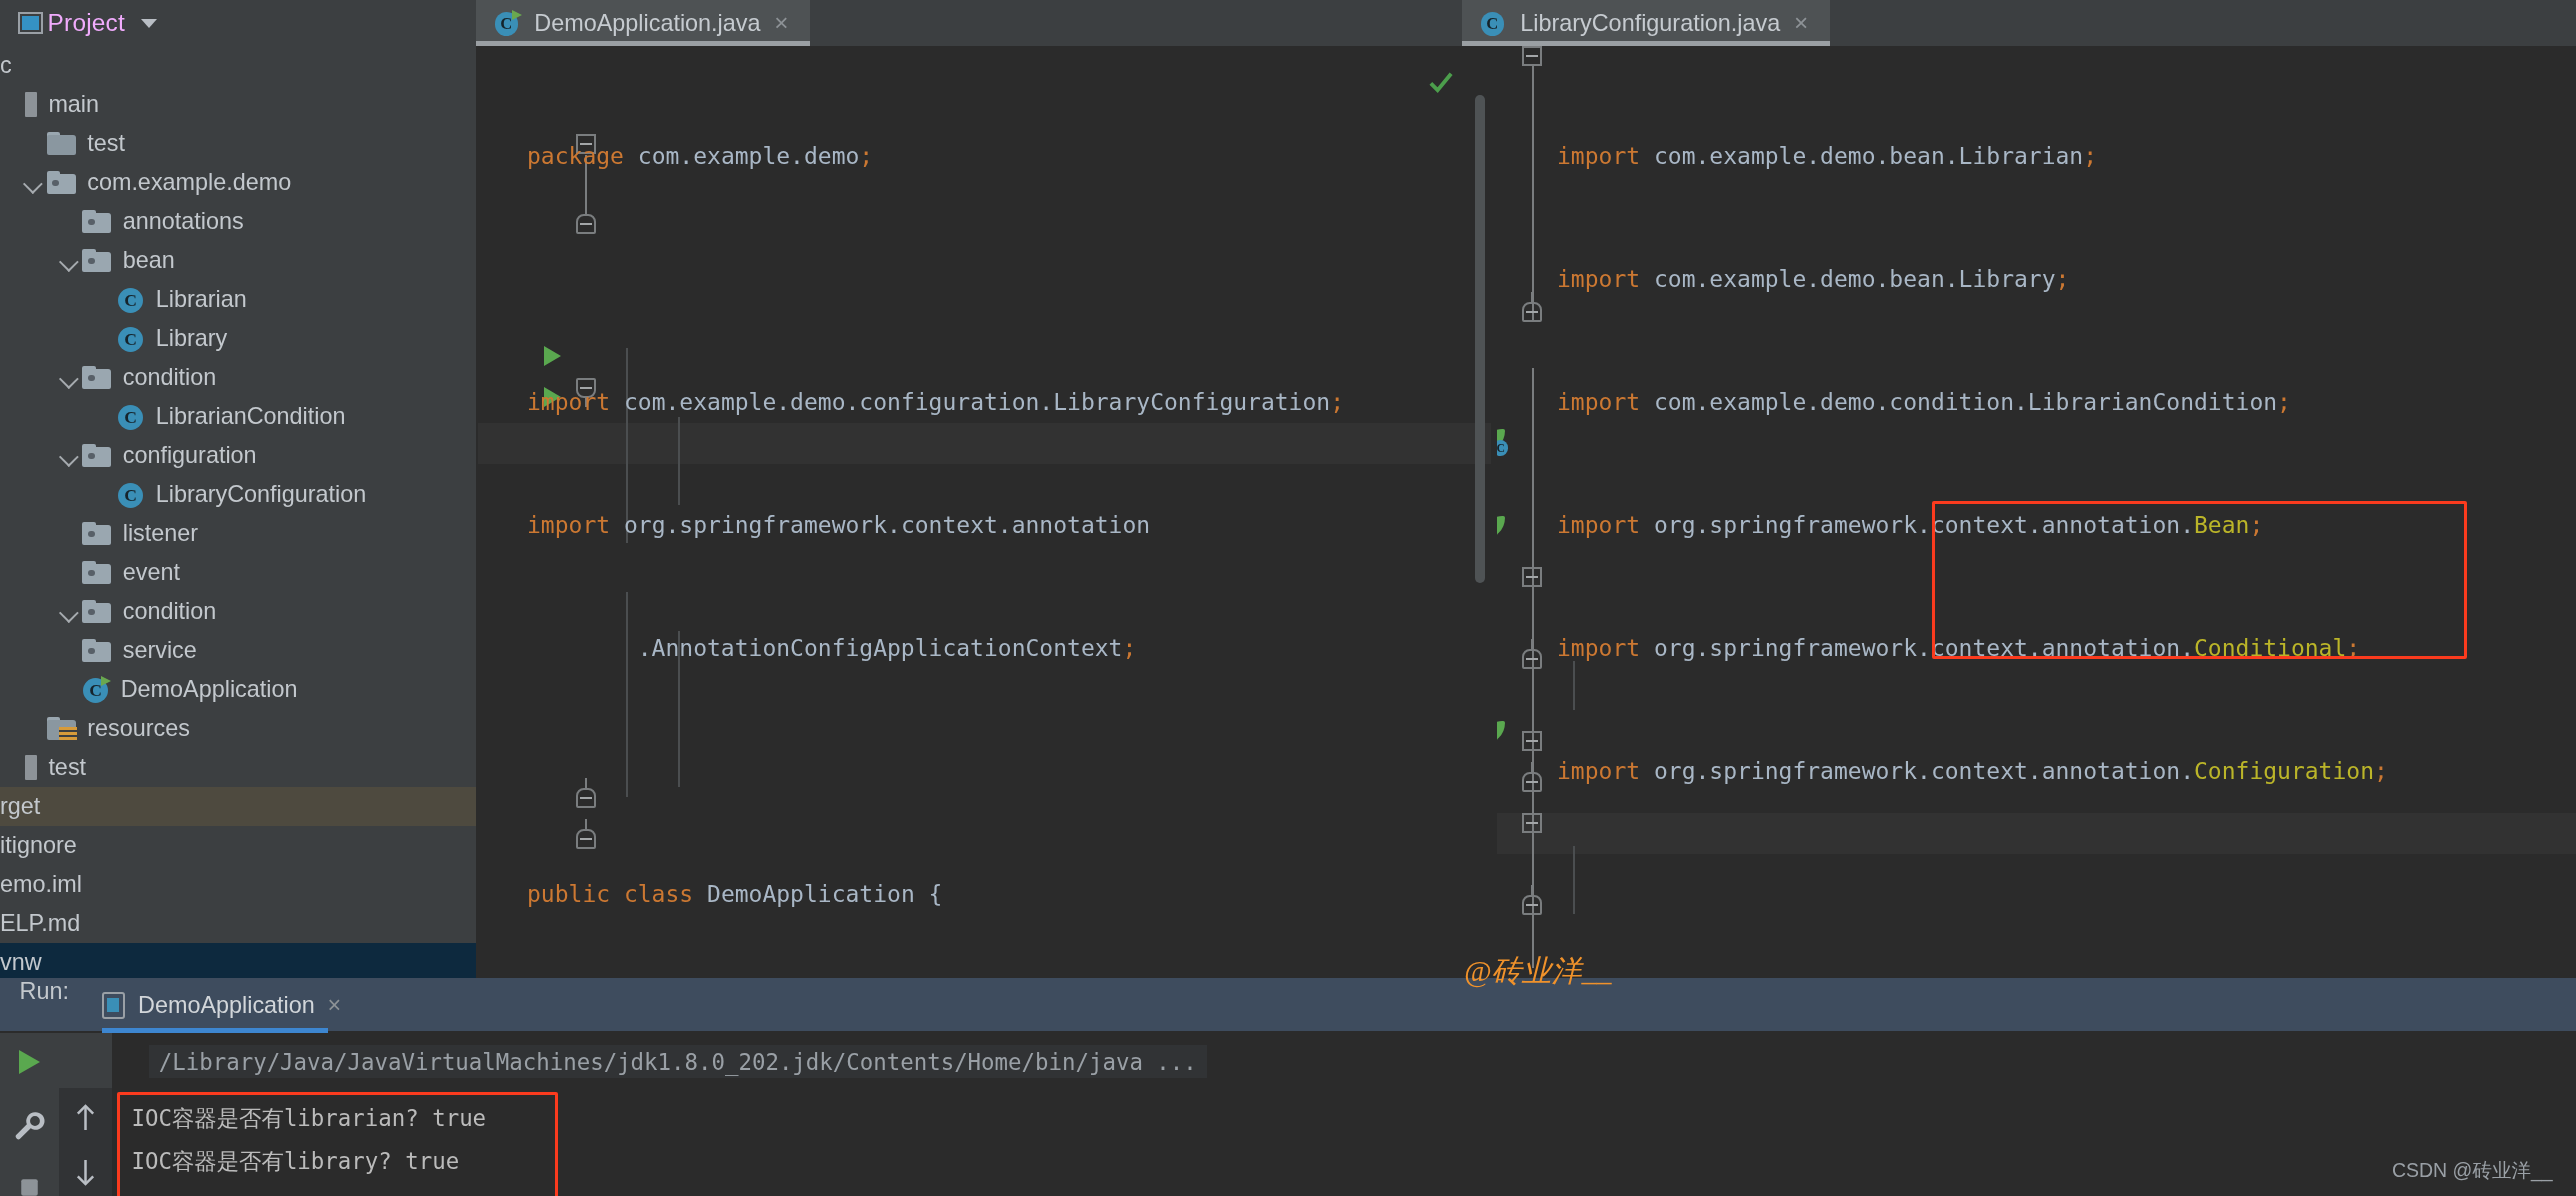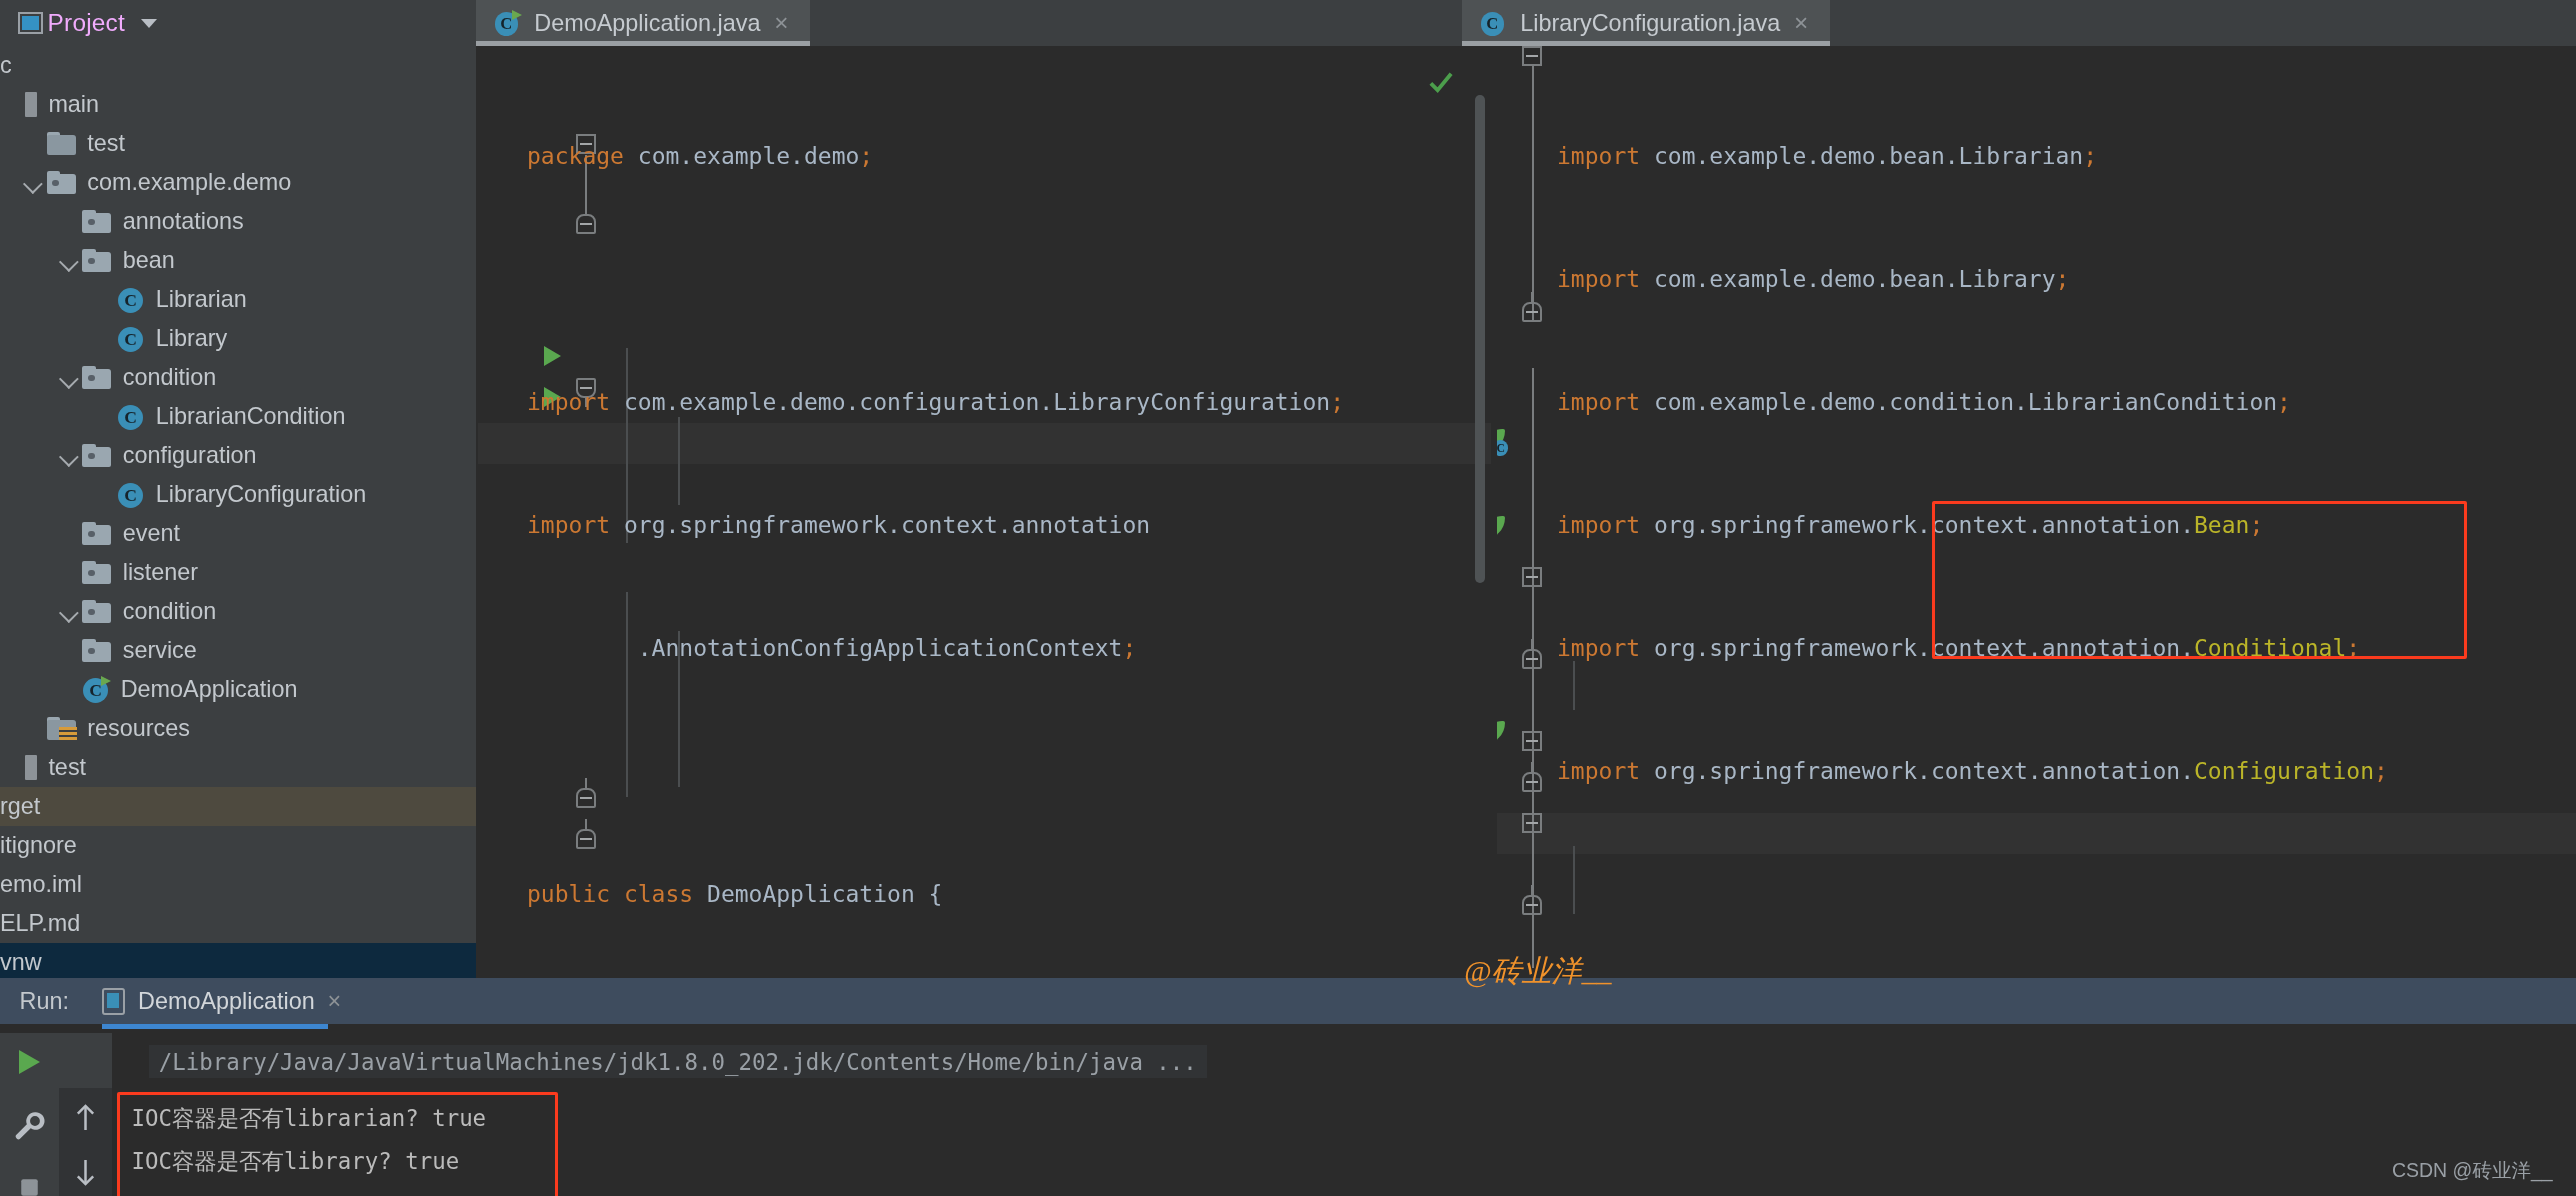--- a/index.html
+++ b/index.html
@@ -121,21 +121,21 @@
 
   
   .gicon { position: absolute; width: 29px; height: 29px; }
   .bean-icon .leaf { position: absolute; left: 2px; top: 2px; width: 23.4px; height: 23.4px; background: #5aa84f;
     border-radius: 23.4px 2px 23.4px 2px; }
   .bean-icon .sub { position: absolute; right: 0px; bottom: 0px; width: 15.6px; height: 15.6px; border-radius: 50%; background: #3a8fb7;
     color: #16242c; font-size: 11.7px; font-weight: bold; display:flex; align-items:center; justify-content:center; font-family:"Liberation Serif", serif;}
 
   
   .runpanel { position: absolute; left: 0; top: 978px; width: 2576px; height: 219px; background: #2b2b2b; }
-  .run-header { position: absolute; left: 0; top: 0; width: 2576px; height: 46px; background: #3e4c5e; display: flex; align-items: center; }
+  .run-header { position: absolute; left: 0; top: 0; width: 2576px; height: 53px; background: #3e4c5e; display: flex; align-items: flex-start; }
   .run-label { color: #c3c8cd; font-size: 23.4px; margin-left: 19.5px; }
   .run-tab { display: flex; align-items: center; gap: 12.7px; margin-left: 33px; height: 55px; position: relative; padding-right: 9.8px; cursor: pointer; }
   .run-tab::after { content: ""; position: absolute; left: 0; right: 23.4px; bottom: 0; height: 4.9px; background: #3d86d0; }
   .run-tab-name { color: #d2d6da; font-size: 23.4px; }
   .run-tab-close { color: #8d9296; font-size: 23.4px; }
   .runcfg-icon { width: 23.4px; height: 27px; position: relative; }
   .runcfg-icon .outer { position: absolute; inset: 0; border: 2px solid #9aa0a6; border-radius: 2.9px; }
   .runcfg-icon .inner { position: absolute; left: 4.9px; top: 5.9px; width: 11.7px; height: 14.6px; background: #3a8fb7; }
 
   .run-side { position: absolute; left: 0; top: 55px; width: 112px; height: 164px; background: #3c3f41; }
@@ -339,31 +339,31 @@
         <span class="lbl">LibraryConfiguration</span>
       </div>
       <div class="tree-row">
         <span class="spacer" style="width: 57px;"></span>
         <span class="spacer" style="width: 25px;"></span>
         <span class="ficon">
           <span class="tabtop"></span>
           <span class="body"></span>
           <span class="dot"></span>
         </span>
+        <span class="lbl">listener</span>
+      </div>
+      <div class="tree-row">
+        <span class="spacer" style="width: 57px;"></span>
+        <span class="spacer" style="width: 25px;"></span>
+        <span class="ficon">
+          <span class="tabtop"></span>
+          <span class="body"></span>
+          <span class="dot"></span>
+        </span>
         <span class="lbl">event</span>
-      </div>
-      <div class="tree-row">
-        <span class="spacer" style="width: 57px;"></span>
-        <span class="spacer" style="width: 25px;"></span>
-        <span class="ficon">
-          <span class="tabtop"></span>
-          <span class="body"></span>
-          <span class="dot"></span>
-        </span>
-        <span class="lbl">listener</span>
       </div>
       <div class="tree-row">
         <span class="spacer" style="width: 57px;"></span>
         <span class="chev"></span>
         <span class="ficon">
           <span class="tabtop"></span>
           <span class="body"></span>
           <span class="dot"></span>
         </span>
         <span class="lbl">condition</span>

